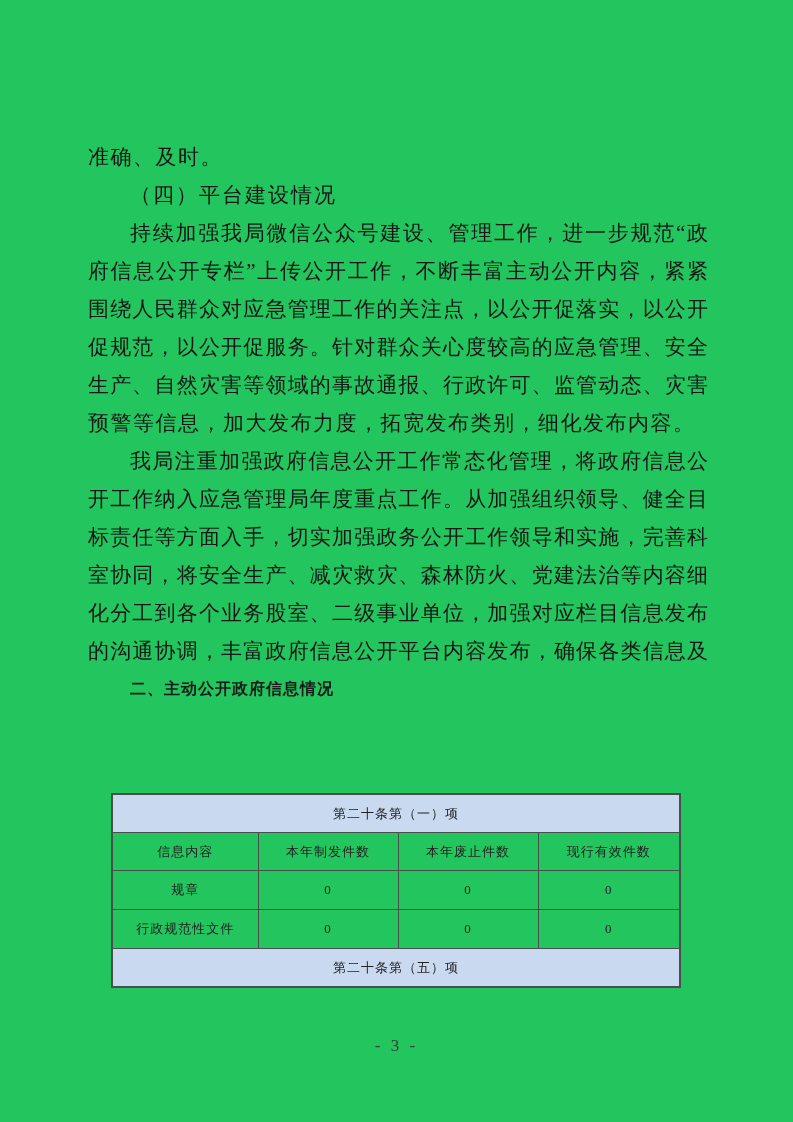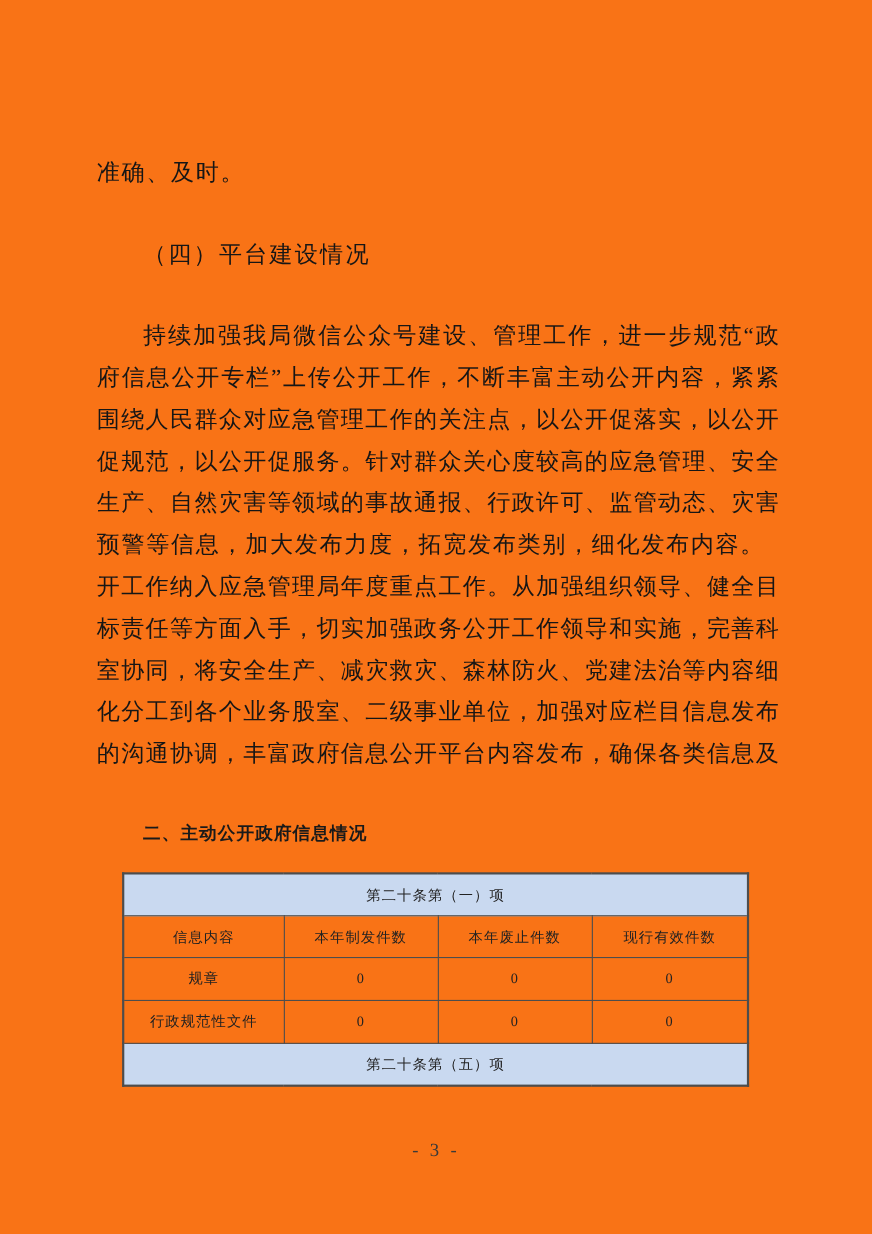--- a/index.html
+++ b/index.html
@@ -1,19 +1,19 @@
 <!DOCTYPE html>
 <html lang="zh" style="--banner-bg: #c9d9f0; --table-border: #4d4d4d;"><head>
 <meta charset="utf-8">
 <style>
   html,body { margin:0; padding:0; background:#ffffff; }
   .page {
     position:relative;
     width:793px; height:1122px;
-    background:#f97316;
+    background:#22c55e;
     overflow:hidden;
     font-family:"Liberation Serif", serif;
     color:#111;
   }
   .body-block {
     position:absolute;
     left:88px; top:138px;
     width:620px;
   }
   .line {
@@ -23,21 +23,21 @@
     letter-spacing:1.5px;
     white-space:nowrap;
     color:#161616;
   }
   .line.fill {
     white-space:normal;
     text-align:justify;
     text-align-last:justify;
     letter-spacing:0;
   }
-  .line.indent { padding-left:42px;margin-top:36px; }
+  .line.indent { padding-left:42px; }
   .line.kai {
     
     font-family:"Liberation Serif", serif;
     letter-spacing:2px;
   }
   .line.hei {
     
     font-family:"Liberation Sans", sans-serif;
     font-weight:bold;
     font-size:16px;
@@ -87,20 +87,21 @@
 
   <div class="body-block">
     <div class="line">准确、及时。</div>
     <div class="line indent kai">（四）平台建设情况</div>
     <div class="line indent fill">持续加强我局微信公众号建设、管理工作，进一步规范“政</div>
     <div class="line fill">府信息公开专栏”上传公开工作，不断丰富主动公开内容，紧紧</div>
     <div class="line fill">围绕人民群众对应急管理工作的关注点，以公开促落实，以公开</div>
     <div class="line fill">促规范，以公开促服务。针对群众关心度较高的应急管理、安全</div>
     <div class="line fill">生产、自然灾害等领域的事故通报、行政许可、监管动态、灾害</div>
     <div class="line">预警等信息，加大发布力度，拓宽发布类别，细化发布内容。</div>
+    <div class="line indent fill">我局注重加强政府信息公开工作常态化管理，将政府信息公</div>
     <div class="line fill">开工作纳入应急管理局年度重点工作。从加强组织领导、健全目</div>
     <div class="line fill">标责任等方面入手，切实加强政务公开工作领导和实施，完善科</div>
     <div class="line fill">室协同，将安全生产、减灾救灾、森林防火、党建法治等内容细</div>
     <div class="line fill">化分工到各个业务股室、二级事业单位，加强对应栏目信息发布</div>
     <div class="line fill">的沟通协调，丰富政府信息公开平台内容发布，确保各类信息及</div>
     <div class="line indent hei">二、主动公开政府信息情况</div>
   </div>
 
   <table class="info-table">
     <colgroup>

